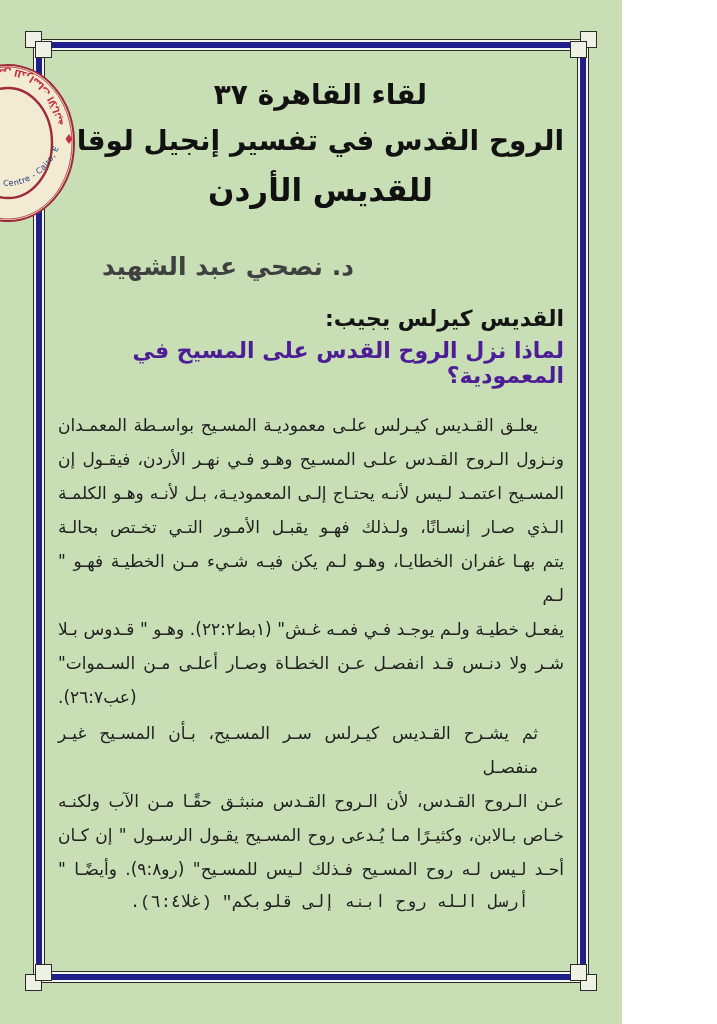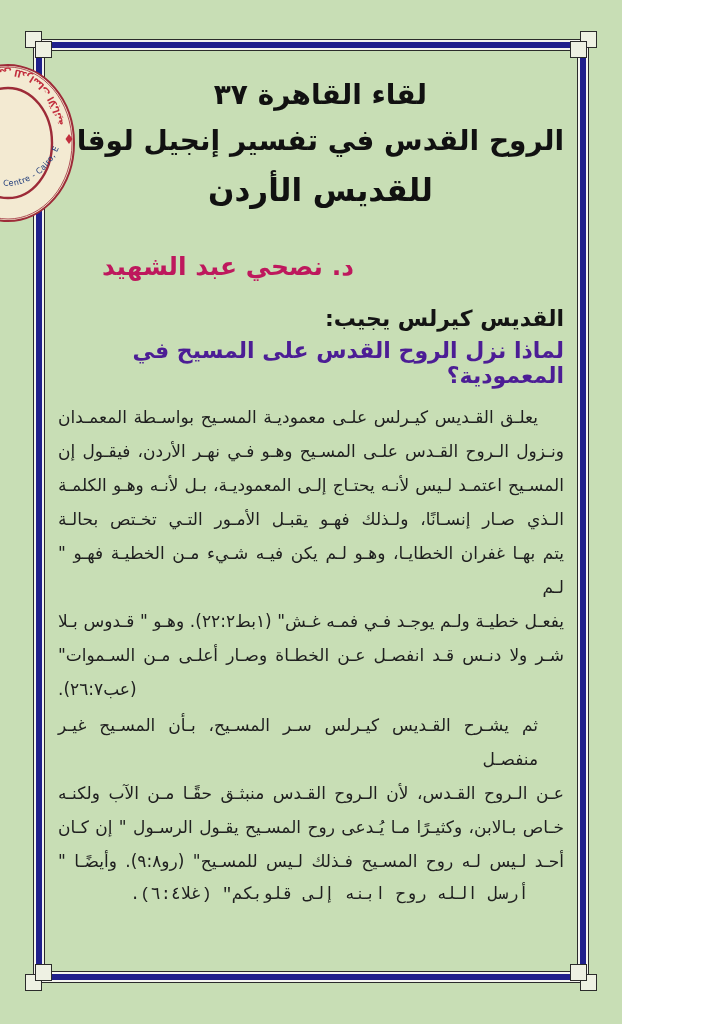--- a/index.html
+++ b/index.html
@@ -24,26 +24,26 @@
 
   .content{position:absolute;left:58px;right:58px;top:56px;bottom:54px;direction:rtl;color:#1d1d1d;}
 
   .header{display:flex;flex-direction:row;align-items:flex-start;}
   .titles{flex:1 1 auto;text-align:center;margin-top:22px;}
   .title-l1{font-size:28px;font-weight:bold;color:#111;white-space:nowrap;}
   .title-l2{font-size:28px;font-weight:bold;color:#111;margin-top:13px;white-space:nowrap;}
   .title-l3{font-size:31px;font-weight:bold;color:#111;margin-top:15px;letter-spacing:1px;}
   .logo-box{flex:0 0 140px;margin-top:6px;}
 
-  .signature{margin-top:24px;text-align:left;padding-left:44px;font-size:25px;font-weight:bold;color:#be185d;}
+  .signature{margin-top:24px;text-align:left;padding-left:44px;font-size:25px;font-weight:bold;color:#404040;}
 
   .h-answer{margin-top:25px;font-size:22px;font-weight:bold;text-align:right;color:#141414;}
   .h-question{margin-top:7px;font-size:22px;font-weight:bold;text-align:right;color:#4c1d95;padding-left:4px;}
 
-  .para{margin-top:12px;font-size:17px;color:#1f1f1f;}
+  .para{margin-top:20px;font-size:17px;color:#1f1f1f;}
   .jline{line-height:34px;text-align:justify;text-align-last:justify;-moz-text-align-last:justify;white-space:normal;}
   .lline{line-height:34px;text-align:left;}
   .indent{padding-right:26px;}
   .p2-last{padding-left:72px;font-family:Liberation Mono, monospace;}
 </style>
 </head>
 <body>
 
 <div class="page">
 

